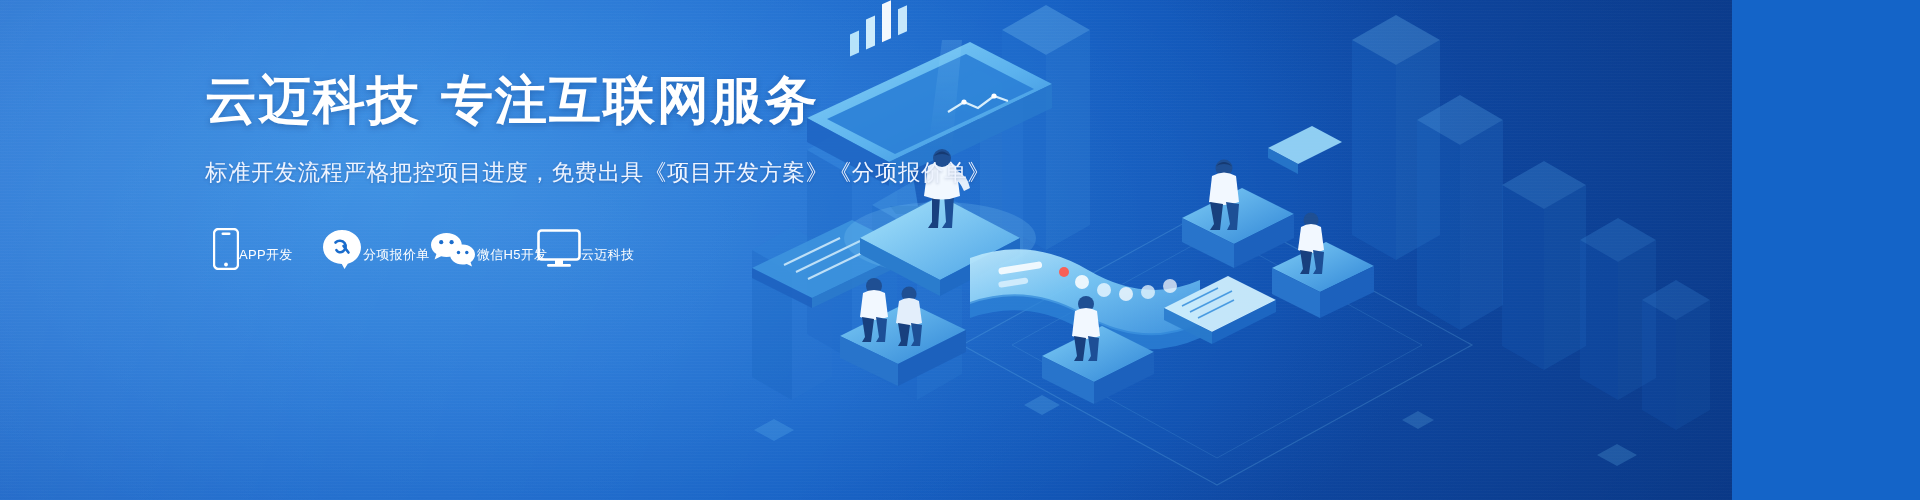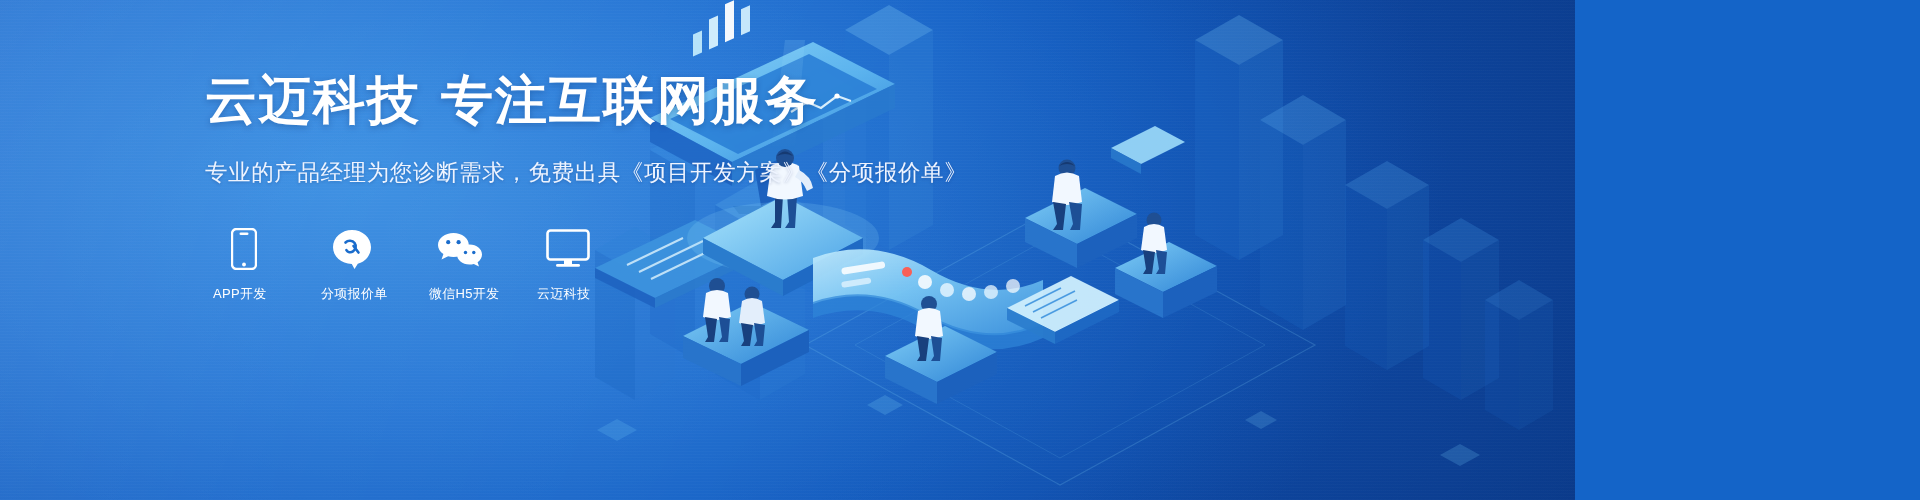--- a/index.html
+++ b/index.html
@@ -4,21 +4,21 @@
 <style>
   * { box-sizing: border-box; margin: 0; padding: 0; }
   html, body { width: 1920px; height: 500px; overflow: hidden; }
   body {
     font-family: "Liberation Sans", "DejaVu Sans", sans-serif;
     background: #1464c8;
   }
 
   .banner {
     position: relative;
-    width: 1575px;
+    width: 1732px;
     height: 500px;
     overflow: hidden;
     background:
       radial-gradient(ellipse 1100px 620px at 22% 34%, #2a86e0 0%, #1f72d4 38%, #1560c4 68%, #104fb0 100%),
       linear-gradient(135deg, #2b8ae6 0%, #1a6ccc 40%, #104fb4 78%, #0d46a4 100%);
   }
   
   .banner::before {
     content: "";
     position: absolute; inset: 0;
@@ -70,21 +70,21 @@
 
   
   .services {
     display: flex;
     gap: 46px;
     margin-top: 34px;
     padding-left: 8px;
   }
   .service {
     display: flex;
-    flex-direction: column;
+    align-items: center;
     width: 62px;
   }
   .service .ico {
     height: 46px;
     display: flex;
     align-items: center;
     justify-content: center;
   }
   .service .ico svg { display: block; }
   .service .lbl {
@@ -364,21 +364,21 @@
         <polygon points="216,150 240,150 250,40 230,40" fill="url(#glowG)"></polygon>
       </g>
     </svg>
   </div>
 
   <div class="content">
 
     <h1 class="headline">云迈科技 专注互联网服务</h1>
 
     <div class="subtitle">
-      <div>专业的产品经理为您诊断需求，免费出具《项目开发方案》《分项报价单》</div>
+      <div>标准开发流程严格把控项目进度，免费出具《项目开发方案》《分项报价单》</div>
     </div>
 
     <div class="services">
 
       <div class="service">
         <span class="ico">
           <svg width="26" height="42" viewBox="0 0 26 42" xmlns="http://www.w3.org/2000/svg">
             <rect x="1" y="1" width="24" height="40" rx="4.5" fill="none" stroke="#ffffff" stroke-width="2.4"></rect>
             <rect x="8.5" y="4.5" width="9" height="2.6" rx="1.3" fill="#ffffff"></rect>
             <circle cx="13" cy="36.5" r="1.9" fill="#ffffff"></circle>

